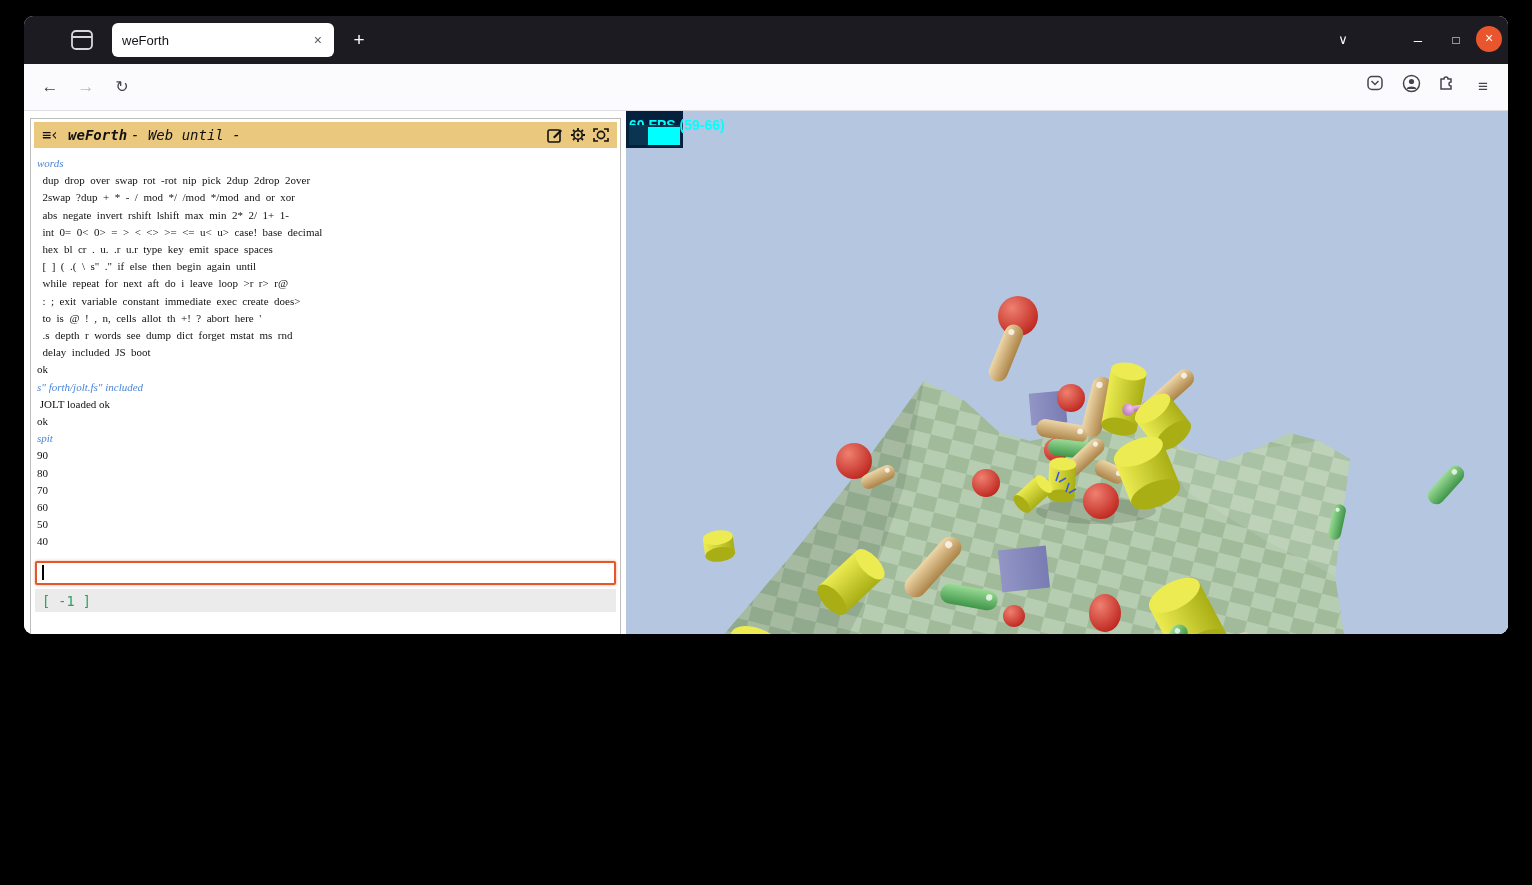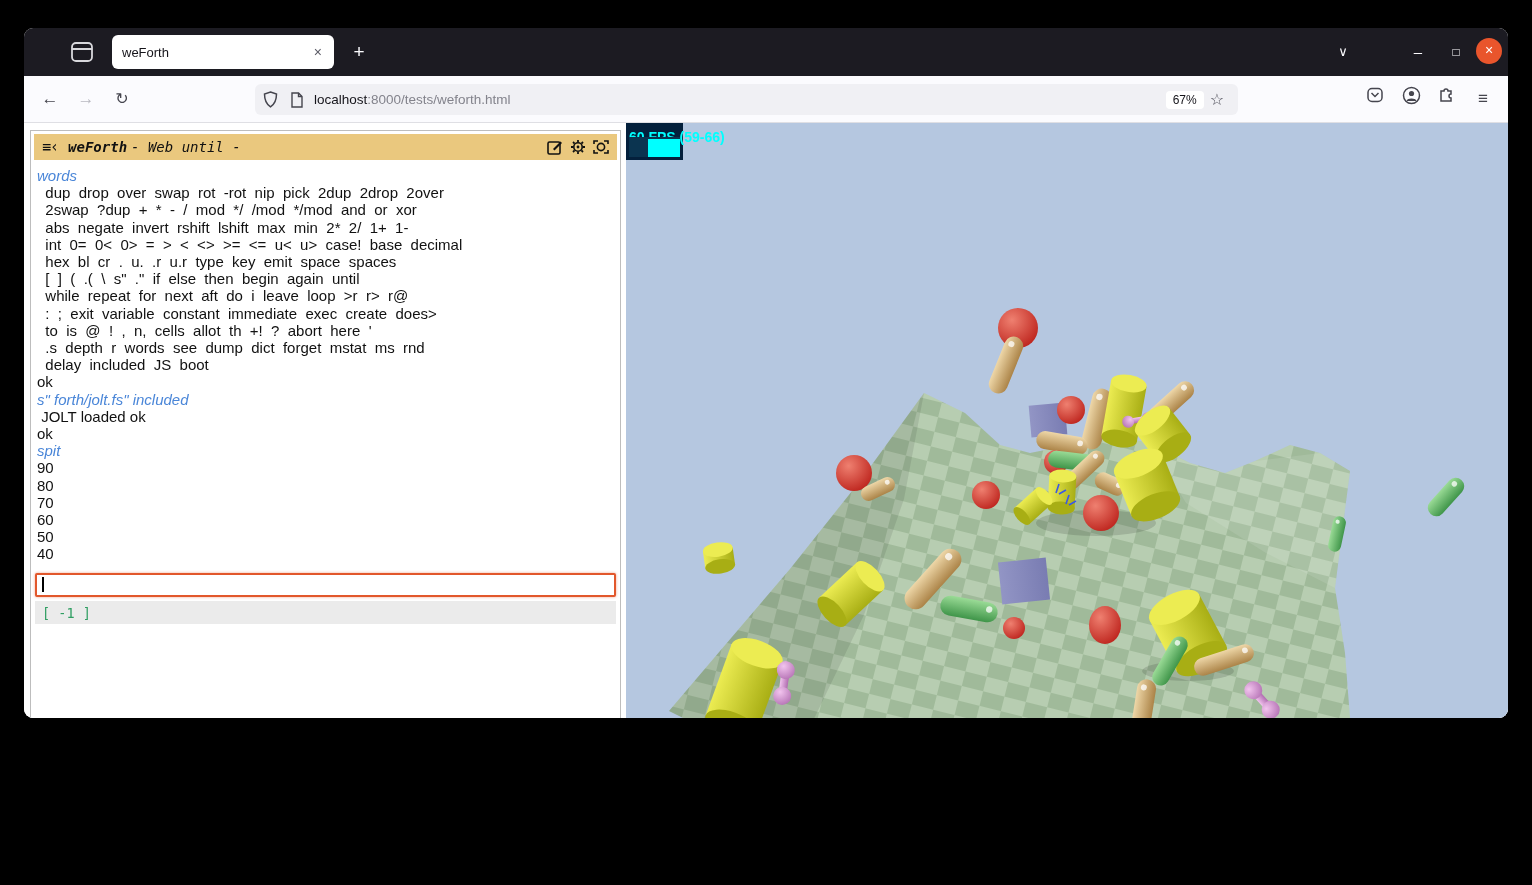--- a/index.html
+++ b/index.html
@@ -1,19 +1,19 @@
 <!DOCTYPE html>
 <html><head>
 <meta charset="utf-8">
 <style>
   html,body{margin:0;padding:0;}
   body{width:1532px;height:885px;background:#000;position:relative;overflow:hidden;
        font-family:"Liberation Sans",sans-serif;}
-  .window{position:absolute;left:24px;top:16px;width:1484px;height:690px;border-radius:9px;
-          overflow:hidden;background:#fff;margin-top:12px;}
+  .window{position:absolute;left:24px;top:16px;width:1484px;height:618px;border-radius:9px;
+          overflow:hidden;background:#fff;}
   
   .titlebar{height:48px;background:#1c1b22;position:relative;}
   .fxview{position:absolute;left:46px;top:13px;width:24px;height:22px;}
   .tab{position:absolute;left:88px;top:7px;width:222px;height:34px;background:#fff;border-radius:6px;
        display:flex;align-items:center;padding:0 10px;box-sizing:border-box;color:#15141a;font-size:13px;}
   .tab-close{margin-left:auto;color:#5b5b66;font-size:14px;padding:0 2px;cursor:default;}
   .newtab{position:absolute;left:322px;top:11px;color:#fbfbfe;font-size:19px;width:26px;height:26px;
           text-align:center;line-height:26px;}
   .tstrip-btn{position:absolute;top:12px;width:28px;height:24px;color:#fbfbfe;text-align:center;line-height:24px;}
   .chev{left:1305px;font-size:13px;}
@@ -39,21 +39,21 @@
   
   .content{position:relative;height:748px;background:#fff;}
   .panel{position:absolute;left:6px;top:7px;width:591px;height:740px;border:1px solid #bdbdbd;
          background:#fff;box-sizing:border-box;}
   .term-header{margin:3px;height:26px;background:#eac87e;display:flex;align-items:center;padding:0 8px;
                font-family:"DejaVu Sans Mono",monospace;font-style:italic;font-size:14px;color:#111;}
   .menu-glyph{font-style:normal;margin-right:10px;font-size:15px;letter-spacing:-1px;}
   .t-bold{font-weight:bold;margin-right:4px;}
   .hdr-icons{margin-left:auto;display:flex;gap:7px;align-items:center;}
   .hdr-ico{width:16px;height:16px;}
-  .term-out{height:408px;padding:4px 6px 0 6px;font-family:Liberation Sans, sans-serif;font-size:15px;
+  .term-out{height:408px;padding:4px 6px 0 6px;font-family:Liberation Serif, serif;font-size:11px;
             line-height:17.2px;white-space:pre-wrap;color:#111;overflow:hidden;box-sizing:border-box;}
   .line.cmd{color:#4a86d8;font-style:italic;}
   .term-input{margin:2px 4px 0 4px;height:20px;border:2px solid #e2572b;border-radius:2px;
               box-shadow:0 0 3px rgba(226,87,43,.55);position:relative;background:#fff;}
   .caret{position:absolute;left:5px;top:2px;width:2px;height:15px;background:#000;}
   .term-status{margin:4px 4px 0 4px;height:23px;background:#ebebeb;font-family:"DejaVu Sans Mono",monospace;
                font-size:13.5px;color:#2f9e62;display:flex;align-items:center;padding:0 7px;box-sizing:border-box;}
   .canvas3d{position:absolute;left:602px;top:0;width:882px;height:748px;background:#b5c7e0;}
   #scene{position:absolute;left:0;top:0;}
   .fps{position:absolute;left:0;top:0;width:57px;height:37px;background:#04203c;}
@@ -79,33 +79,20 @@
     <div class="tstrip-btn chev">∨</div>
     <div class="tstrip-btn winmin">–</div>
     <div class="tstrip-btn winmax">□</div>
     <div class="winclose">×</div>
   </div>
 
   <div class="navbar">
     <div class="nav-ico nav-back">←</div>
     <div class="nav-ico nav-fwd">→</div>
     <div class="nav-ico nav-reload">↻</div>
-    <div class="urlbar">
-      <svg width="15" height="17" viewBox="0 0 15 17">
-        <path d="M7.5 1 L13.5 3 C13.5 9 12 13 7.5 15.8 C3 13 1.5 9 1.5 3 Z" fill="none" stroke="#45454e" stroke-width="1.5"></path>
-      </svg>
-      <svg width="14" height="16" viewBox="0 0 14 16" style="margin-left:12px">
-        <path d="M2 1 H8.5 L12 4.5 V15 H2 Z" fill="none" stroke="#45454e" stroke-width="1.4"></path>
-        <path d="M8.5 1 V4.5 H12" fill="none" stroke="#45454e" stroke-width="1.4"></path>
-      </svg>
-      <span class="url-host">localhost</span>
-      <span class="url-path">:8000/tests/weforth.html</span>
-      <span class="zoom-pill">67%</span>
-      <span class="star">☆</span>
-    </div>
     <div class="tb-ico ico-pocket">
       <svg width="18" height="18" viewBox="0 0 18 18">
         <rect x="2" y="2.5" width="14" height="13" rx="4" fill="none" stroke="#45454e" stroke-width="1.5"></rect>
         <path d="M5.5 7 L9 10.5 L12.5 7" fill="none" stroke="#45454e" stroke-width="1.5"></path>
       </svg>
     </div>
     <div class="tb-ico ico-account">
       <svg width="19" height="19" viewBox="0 0 19 19">
         <circle cx="9.5" cy="9.5" r="8" fill="none" stroke="#45454e" stroke-width="1.5"></circle>
         <circle cx="9.5" cy="7.5" r="2.6" fill="#45454e"></circle>

